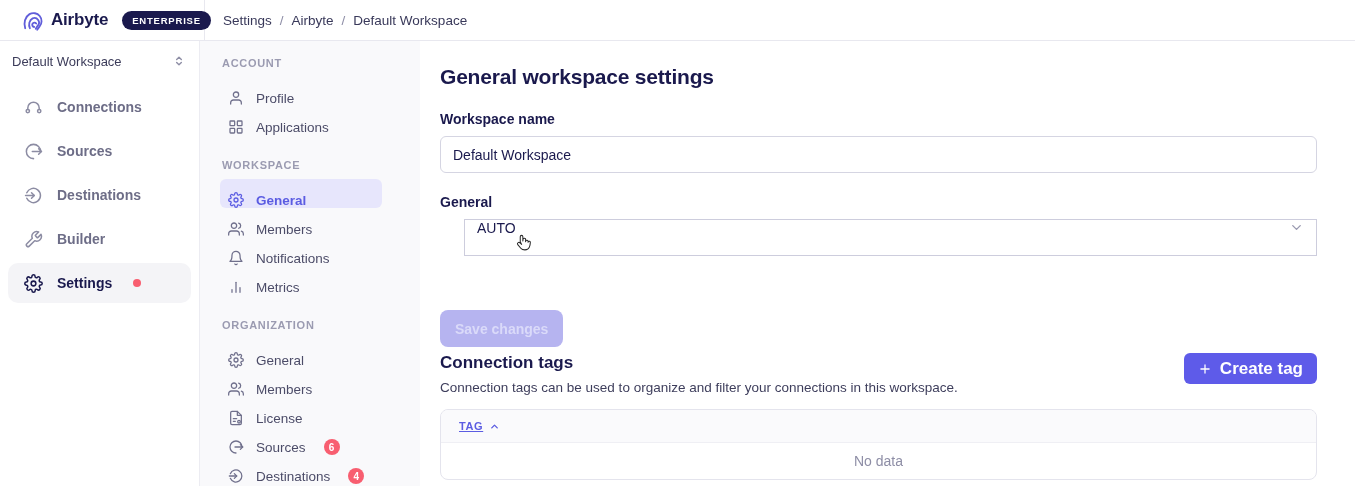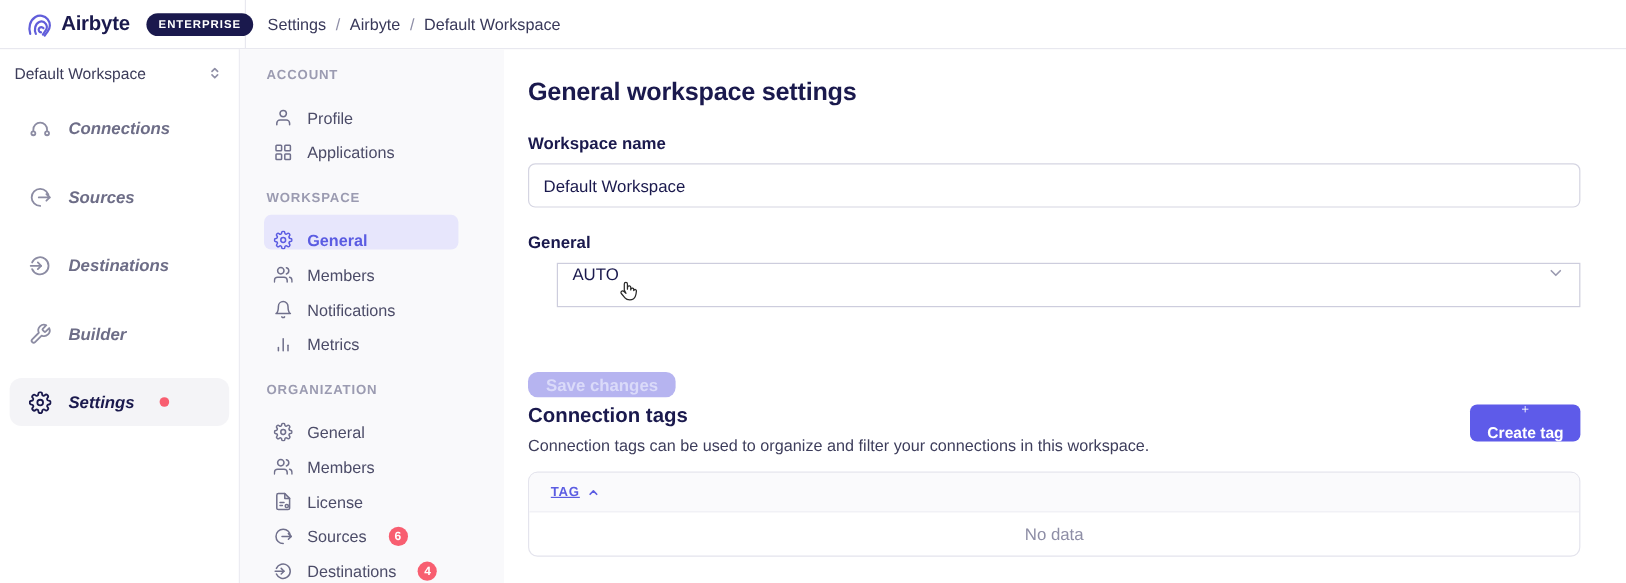--- a/index.html
+++ b/index.html
@@ -21,21 +21,21 @@
   .crumb-sep { color:#8d8da6; }
 
   
   .layout { display:flex; height:445px; }
 
   
   .sidebar { width:200px; flex:none; border-right:1px solid #ececf2; display:flex; flex-direction:column; }
   .ws-selector { height:40px; display:flex; align-items:center; justify-content:space-between;
     padding:0 13px 0 12px; font-size:13px; color:#3c3c5a; }
   .updown-ico { width:14px; height:14px; color:#8f8fa6; }
-  .nav { padding:6px 8px 0; display:flex; flex-direction:column; gap:17px;font-style:italic; }
+  .nav { padding:6px 8px 0; display:flex; flex-direction:column; gap:4px; }
   .nav-item { display:flex; align-items:center; gap:14px; height:40px; padding:0 16px;
     border-radius:10px; color:#6d6d87; font-size:14px; font-weight:600; cursor:pointer; }
   .nav-item .ico { width:19px; height:19px; color:#8c8ca3; flex:none; }
   .nav-item.active { background:#f4f4f7; color:#1a194d; }
   .nav-item.active .ico { color:#1a194d; }
   .red-dot { width:8px; height:8px; border-radius:50%; background:#f85e70; margin-left:7px; }
 
   
   .settingsnav { width:220px; flex:none; background:#f9f9fb; padding:16px 20px 0 22px; overflow:hidden; }
   .sec-title { font-size:11px; font-weight:700; color:#9b9bb1; letter-spacing:0.7px; margin:0 0 8px; }
@@ -52,28 +52,28 @@
   .main { flex:1; padding:24px 38px 0 20px; position:relative; }
   .page-title { font-size:21px; font-weight:700; margin:0 0 22px; color:#1a194d; letter-spacing:-0.2px; }
   .field { margin-bottom:21px; }
   .field-label { display:block; font-size:14px; font-weight:700; color:#1a194d; margin-bottom:9px; }
   .text-input { width:100%; height:37px; border:1px solid #d5d5e2; border-radius:6px; padding:0 12px;
     font-size:14px; color:#1a194d; font-family:inherit; background:#fff; outline:none; }
   .select { position:relative; height:37px; border:1px solid #cdcddd; border-radius:0;
     display:flex; align-items:flex-start; padding:0 12px; font-size:14px; color:#1a194d; cursor:pointer; background:#fff;margin-left:24px; }
   .chev-down { position:absolute; right:12px; width:15px; height:15px; color:#9a9ab0; }
   .cursor-hand { position:absolute; left:47px; top:11px; width:22px; height:24px; pointer-events:none; }
-  .save-btn { margin-top:33px; height:21px; padding:0 15px; border:none; border-radius:8px;
+  .save-btn { margin-top:33px; height:37px; padding:0 15px; border:none; border-radius:8px;
     background:#b6b4f0; color:#dadaf9; font-size:14px; font-weight:700; font-family:inherit; cursor:default; }
 
   .ct-header { display:flex; justify-content:space-between; align-items:flex-start; margin-top:6px; }
   .ct-title { font-size:17px; font-weight:700; color:#1a194d; margin:0; }
   .ct-desc { font-size:13.5px; color:#3e3e5c; margin:7px 0 0; }
   .create-btn { height:31px; padding:0 14px; border:none; border-radius:6px; background:#5e5be9;
-    color:#fff; font-size:13px; font-weight:700; font-family:inherit; display:flex; align-items:center; gap:8px; cursor:pointer;flex-direction:column; }
+    color:#fff; font-size:17px; font-weight:700; font-family:inherit; display:flex; align-items:center; gap:8px; cursor:pointer; }
   .plus-ico { width:14px; height:14px; }
 
   .tag-table { margin-top:14px; border:1px solid #e4e4ed; border-radius:8px; overflow:hidden; background:#fff; }
   .tag-thead { background:#fafafc; height:33px; display:flex; align-items:center; gap:6px;
     padding:0 18px; border-bottom:1px solid #efeff4; cursor:pointer; }
   .tag-th { font-size:11px; font-weight:700; color:#5b5ce2; letter-spacing:0.6px;text-decoration:underline; }
   .caret-up { width:11px; height:11px; color:#5b5ce2; }
   .tag-empty { height:36px; display:flex; align-items:center; justify-content:center;
     font-size:14px; color:#8e8ea6; }
 </style>

